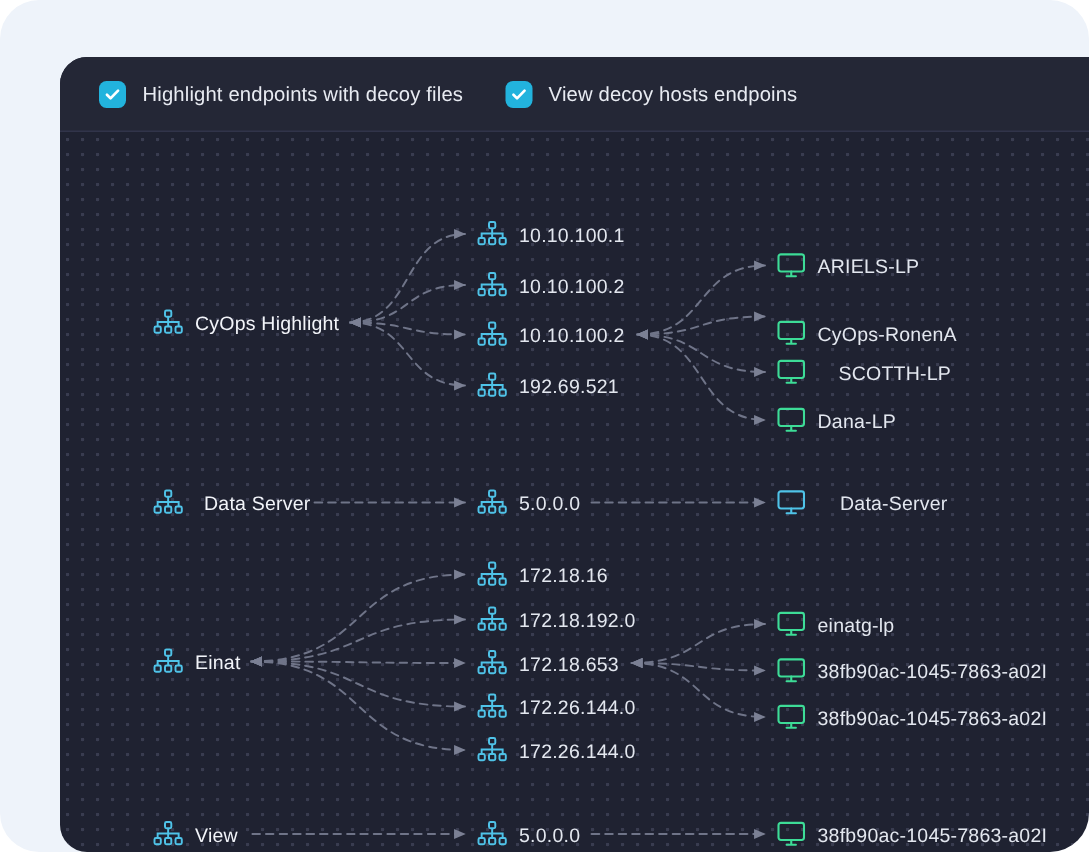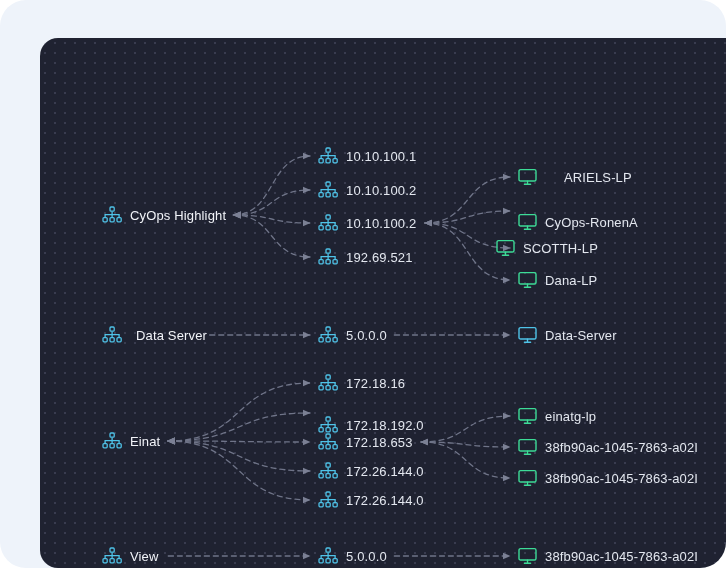--- a/index.html
+++ b/index.html
@@ -126,20 +126,41 @@
 </style>
 </head>
 <body>
 
 <div id="app">
 
   <div id="card" class="rounded-br">
 
     <div id="dots"></div>
 
+    <div id="toolbar">
+
+      <div class="check-item">
+        <span class="checkbox">
+          <svg width="12" height="12" viewBox="0 0 12 12">
+            <path d="M2.3 6.2 L4.7 8.6 L9.7 3.4" fill="none" stroke="#ffffff" stroke-width="1.8" stroke-linecap="round" stroke-linejoin="round"></path>
+          </svg>
+        </span>
+        <span class="check-label">Highlight endpoints with decoy files</span>
+      </div>
+
+      <div class="check-item">
+        <span class="checkbox">
+          <svg width="12" height="12" viewBox="0 0 12 12">
+            <path d="M2.3 6.2 L4.7 8.6 L9.7 3.4" fill="none" stroke="#ffffff" stroke-width="1.8" stroke-linecap="round" stroke-linejoin="round"></path>
+          </svg>
+        </span>
+        <span class="check-label">View decoy hosts endpoins</span>
+      </div>
+
+    </div>
 
     <div id="canvas">
       <svg id="edges" viewBox="0 0 686 480">
         <defs>
           <marker id="ah" markerWidth="7" markerHeight="7" refX="5.6" refY="3" orient="auto">
             <path d="M0,0.4 L6,3 L0,5.6 Z" fill="#7b8094"></path>
           </marker>
           <marker id="ahb" markerWidth="7" markerHeight="7" refX="5.6" refY="3" orient="auto-start-reverse">
             <path d="M0,0.4 L6,3 L0,5.6 Z" fill="#7b8094"></path>
           </marker>
@@ -221,39 +242,39 @@
               <g fill="none" stroke="#4fc3e8" stroke-width="1.3">
                 <rect x="8" y="1" width="4.2" height="4.2" rx="1"></rect>
                 <rect x="1" y="11.6" width="4.2" height="4.2" rx="1"></rect>
                 <rect x="8" y="11.6" width="4.2" height="4.2" rx="1"></rect>
                 <rect x="15" y="11.6" width="4.2" height="4.2" rx="1"></rect>
                 <path d="M10.1 5.4 V8.6 M3.1 11.5 V8.6 H17.1 V11.5 M10.1 8.6 V11.5"></path>
               </g>
             </svg>
             <span class="lbl">192.69.521</span>
           </div>
-          <div class="node host" style="left: 478px; top: 89px; gap: 19px;">
+          <div class="node host" style="left: 478px; top: 89px;">
             <svg class="ico" width="19" height="18" viewBox="0 0 19 18">
               <g fill="none" stroke="#3ddc97" stroke-width="1.4" stroke-linejoin="round">
                 <rect x="1" y="1.6" width="17" height="11.4" rx="1.6"></rect>
                 <path d="M6.4 16.2 H12.6 M9.5 13.1 V16.2" stroke-linecap="round"></path>
               </g>
             </svg>
             <span class="lbl">ARIELS-LP</span>
           </div>
           <div class="node host" style="left: 478px; top: 134px;">
             <svg class="ico" width="19" height="18" viewBox="0 0 19 18">
               <g fill="none" stroke="#3ddc97" stroke-width="1.4" stroke-linejoin="round">
                 <rect x="1" y="1.6" width="17" height="11.4" rx="1.6"></rect>
                 <path d="M6.4 16.2 H12.6 M9.5 13.1 V16.2" stroke-linecap="round"></path>
               </g>
             </svg>
             <span class="lbl">CyOps-RonenA</span>
           </div>
-          <div class="node host" style="left: 456px; top: 160px;">
+          <div class="node host" style="left: 478px; top: 160px; gap: 14px;">
             <svg class="ico" width="19" height="18" viewBox="0 0 19 18">
               <g fill="none" stroke="#3ddc97" stroke-width="1.4" stroke-linejoin="round">
                 <rect x="1" y="1.6" width="17" height="11.4" rx="1.6"></rect>
                 <path d="M6.4 16.2 H12.6 M9.5 13.1 V16.2" stroke-linecap="round"></path>
               </g>
             </svg>
             <span class="lbl">SCOTTH-LP</span>
           </div>
           <div class="node host" style="left: 478px; top: 192px;">
             <svg class="ico" width="19" height="18" viewBox="0 0 19 18">
@@ -281,21 +302,21 @@
               <g fill="none" stroke="#4fc3e8" stroke-width="1.3">
                 <rect x="8" y="1" width="4.2" height="4.2" rx="1"></rect>
                 <rect x="1" y="11.6" width="4.2" height="4.2" rx="1"></rect>
                 <rect x="8" y="11.6" width="4.2" height="4.2" rx="1"></rect>
                 <rect x="15" y="11.6" width="4.2" height="4.2" rx="1"></rect>
                 <path d="M10.1 5.4 V8.6 M3.1 11.5 V8.6 H17.1 V11.5 M10.1 8.6 V11.5"></path>
               </g>
             </svg>
             <span class="lbl">5.0.0.0</span>
           </div>
-          <div class="node host" style="left: 478px; top: 247px;">
+          <div class="node host" style="left: 478px; top: 247px; gap: 15px;">
             <svg class="ico" width="19" height="18" viewBox="0 0 19 18">
               <g fill="none" stroke="#4fc3e8" stroke-width="1.4" stroke-linejoin="round">
                 <rect x="1" y="1.6" width="17" height="11.4" rx="1.6"></rect>
                 <path d="M6.4 16.2 H12.6 M9.5 13.1 V16.2" stroke-linecap="round"></path>
               </g>
             </svg>
             <span class="lbl">Data-Server</span>
           </div>
           <div class="node group" style="left: 62px; top: 353px;">
             <svg class="ico" width="20" height="18" viewBox="0 0 20 18">
@@ -314,21 +335,21 @@
               <g fill="none" stroke="#4fc3e8" stroke-width="1.3">
                 <rect x="8" y="1" width="4.2" height="4.2" rx="1"></rect>
                 <rect x="1" y="11.6" width="4.2" height="4.2" rx="1"></rect>
                 <rect x="8" y="11.6" width="4.2" height="4.2" rx="1"></rect>
                 <rect x="15" y="11.6" width="4.2" height="4.2" rx="1"></rect>
                 <path d="M10.1 5.4 V8.6 M3.1 11.5 V8.6 H17.1 V11.5 M10.1 8.6 V11.5"></path>
               </g>
             </svg>
             <span class="lbl">172.18.16</span>
           </div>
-          <div class="node ip" style="left: 278px; top: 325px; margin-top: 12px;">
+          <div class="node ip" style="left: 278px; top: 325px;">
             <svg class="ico" width="20" height="18" viewBox="0 0 20 18">
               <g fill="none" stroke="#4fc3e8" stroke-width="1.3">
                 <rect x="8" y="1" width="4.2" height="4.2" rx="1"></rect>
                 <rect x="1" y="11.6" width="4.2" height="4.2" rx="1"></rect>
                 <rect x="8" y="11.6" width="4.2" height="4.2" rx="1"></rect>
                 <rect x="15" y="11.6" width="4.2" height="4.2" rx="1"></rect>
                 <path d="M10.1 5.4 V8.6 M3.1 11.5 V8.6 H17.1 V11.5 M10.1 8.6 V11.5"></path>
               </g>
             </svg>
             <span class="lbl">172.18.192.0</span>

